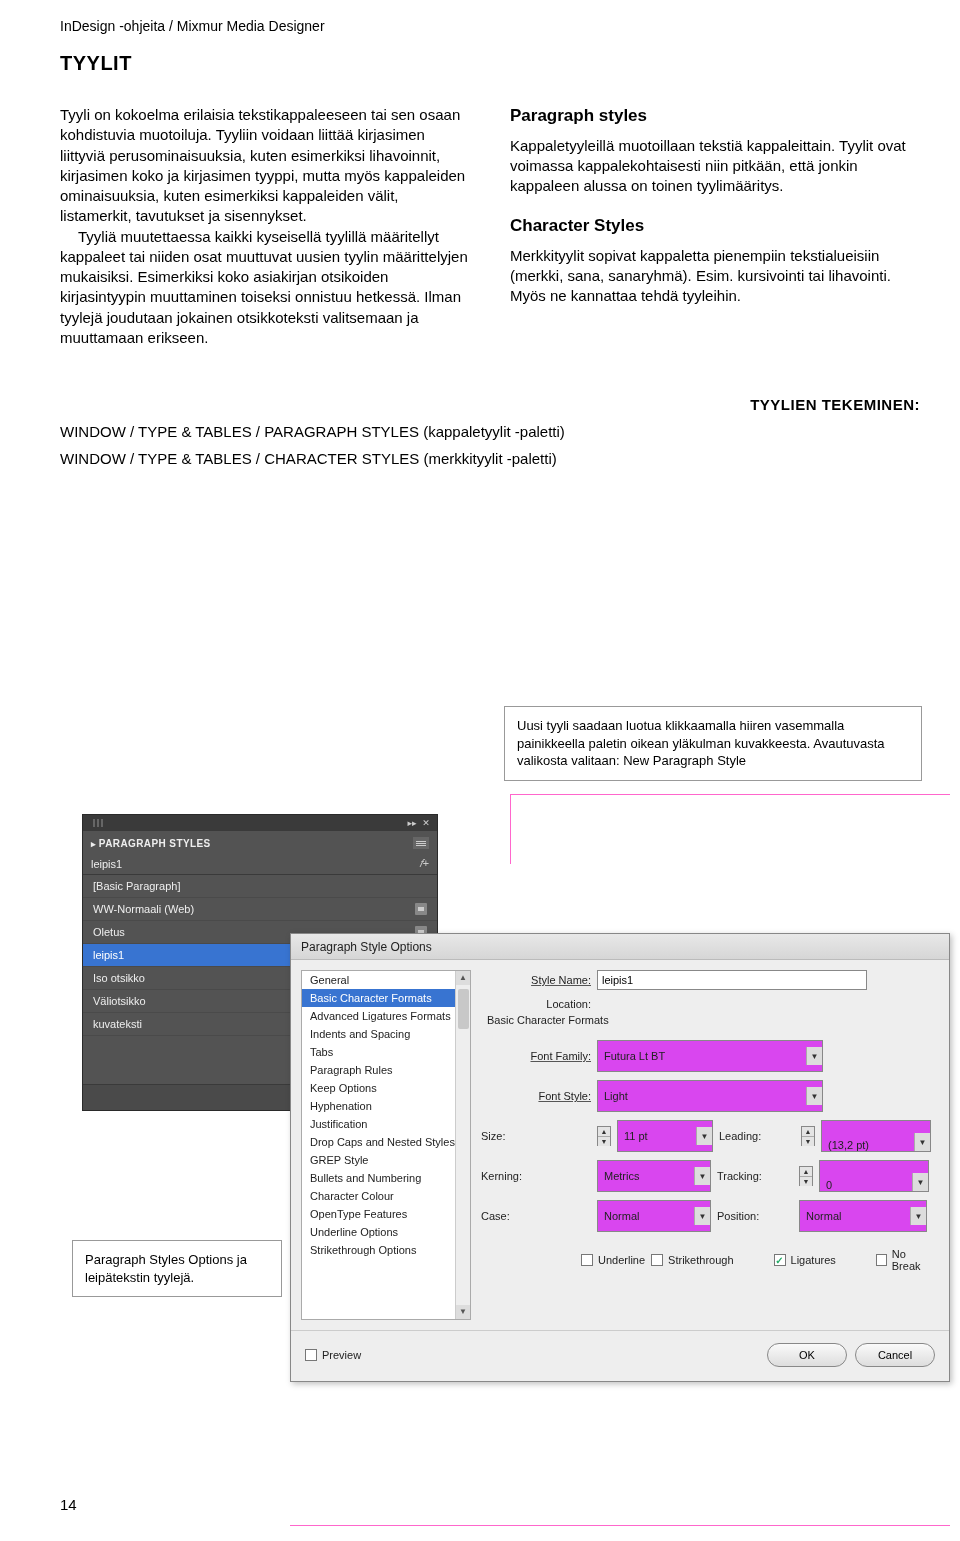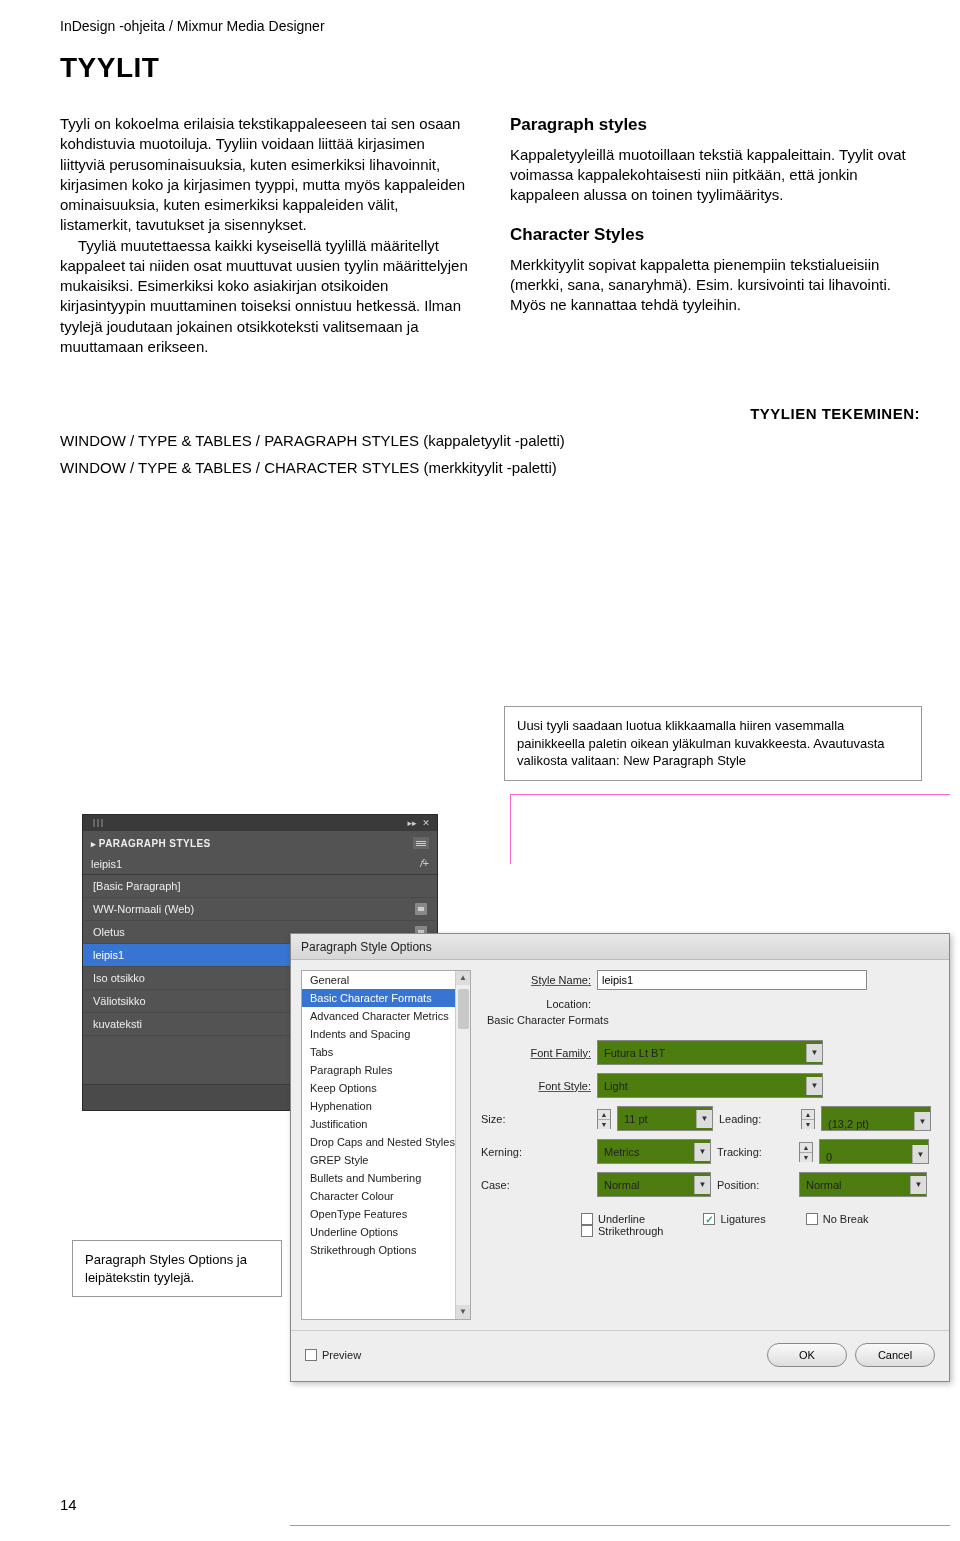--- a/index.html
+++ b/index.html
@@ -14,21 +14,21 @@
   .page {
     padding: 18px 40px 20px 60px;
   }
   .doc-header {
     font-size: 14px;
     font-weight: 300;
     margin-bottom: 18px;
   }
   .h1 {
     font-family: Arial, sans-serif;
-    font-size: 28px;
+    font-size: 20px;
     font-weight: 700;
     letter-spacing: 0.5px;
     margin-bottom: 30px;
   }
   .two-col {
     display: flex;
     gap: 40px;
     margin-bottom: 48px;
   }
   .col {
@@ -290,22 +290,22 @@
     height: 20px;
     padding: 0 4px;
     font-size: 11px;
     font-family: Tahoma, Arial, sans-serif;
   }
   .w-wide { width: 270px; }
   .combo {
     display: flex;
     align-items: center;
     border: 1px solid #888;
-    background: #4d7c0f;
-    height: 25px;
+    background: #d946ef;
+    height: 32px;
   }
   .combo .val {
     padding: 0 6px;
     font-size: 11px;
     white-space: nowrap;
   }
   .combo .arrow {
     width: 16px; height: 18px;
     background: #ddd;
     border-left: 1px solid #aaa;
@@ -345,21 +345,21 @@
     display: flex;
     align-items: center;
     gap: 6px;
     margin-bottom: 8px;
   }
   .checks-row {
     display: flex;
     gap: 40px;
     margin: 16px 0 4px 100px;
   }
-  .ck-col { display: flex; flex-direction: column; gap: 0; }
+  .ck-col { display: flex; flex-direction: row; gap: 6px; }
   .ck {
     display: flex; align-items: center; gap: 5px;
     font-size: 11px;
   }
   .ck .box {
     width: 12px; height: 12px;
     border: 1px solid #777;
     background: #fff;
     display: flex; align-items: center; justify-content: center;
     font-size: 10px;
@@ -495,21 +495,21 @@
 </div>
 
 <div class="pso-dialog">
   <div class="pso-titlebar">
     <span>Paragraph Style Options</span>
   </div>
   <div class="pso-body">
     <div class="pso-categories" id="pso-cats">
       <div class="pso-cat-row">General</div>
         <div class="pso-cat-row selected">Basic Character Formats</div>
-        <div class="pso-cat-row">Advanced Character Metrics</div>
+        <div class="pso-cat-row">Advanced Ligatures Formats</div>
         <div class="pso-cat-row">Indents and Spacing</div>
         <div class="pso-cat-row">Tabs</div>
         <div class="pso-cat-row">Paragraph Rules</div>
         <div class="pso-cat-row">Keep Options</div>
         <div class="pso-cat-row">Hyphenation</div>
         <div class="pso-cat-row">Justification</div>
         <div class="pso-cat-row">Drop Caps and Nested Styles</div>
         <div class="pso-cat-row">GREP Style</div>
         <div class="pso-cat-row">Bullets and Numbering</div>
         <div class="pso-cat-row">Character Colour</div>

